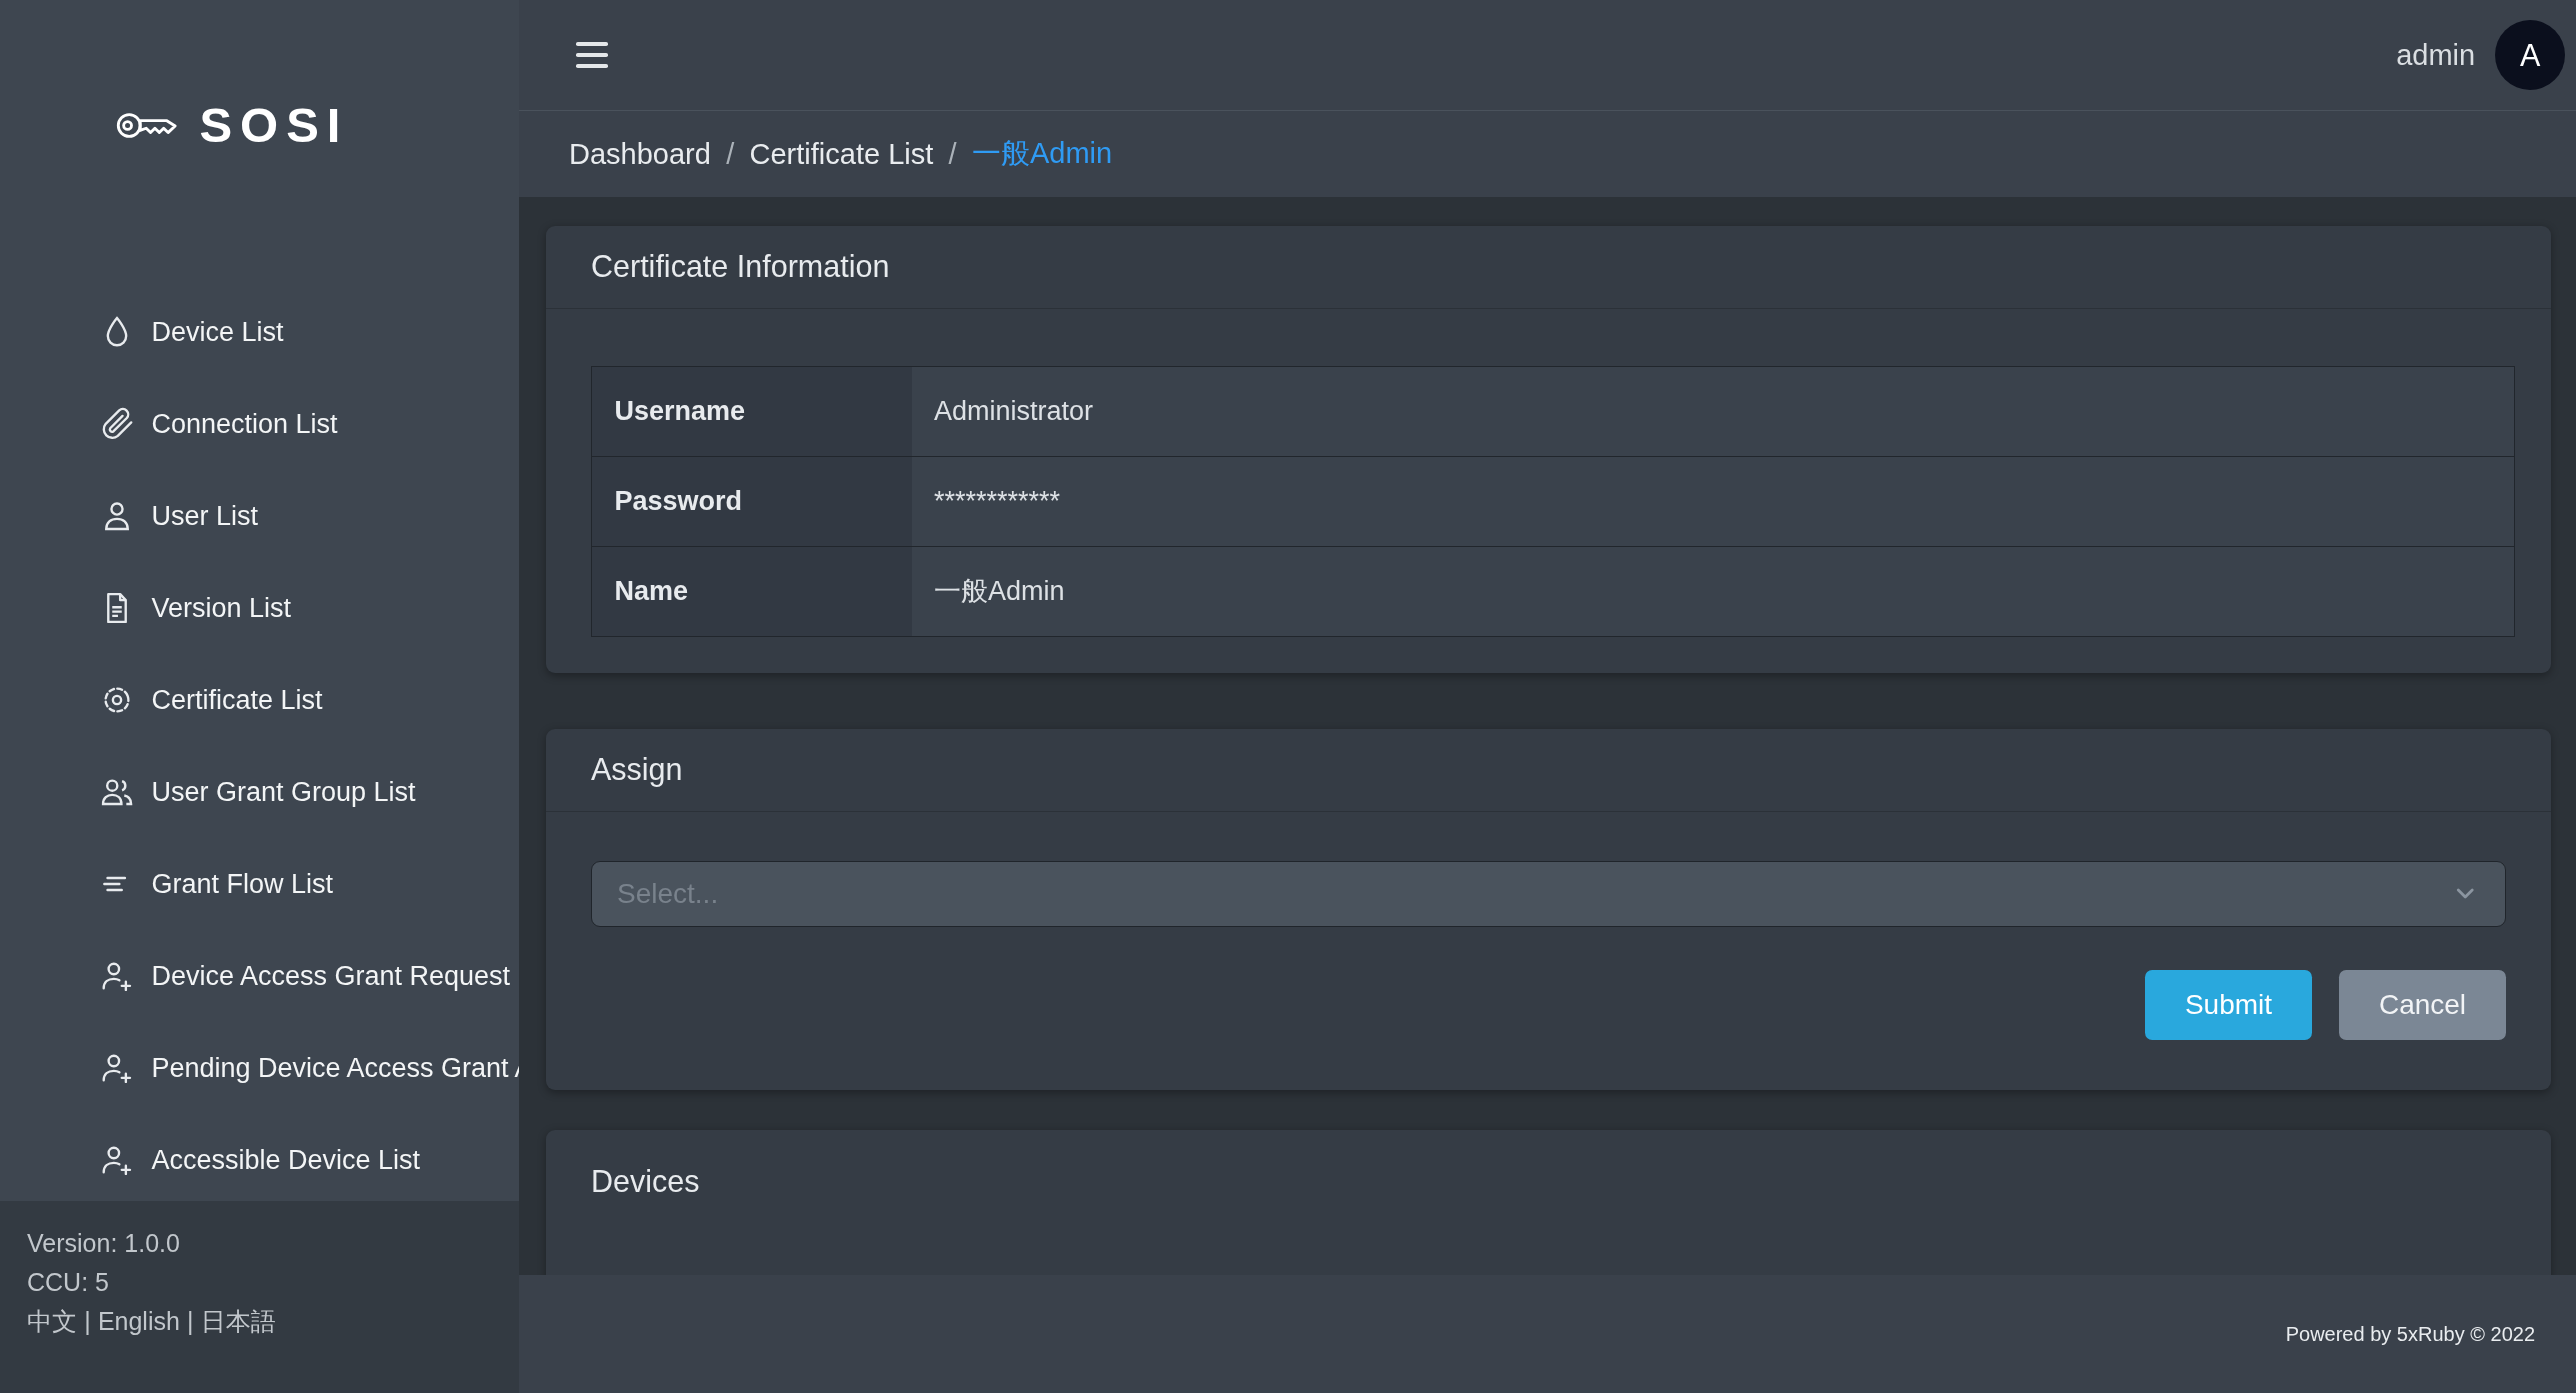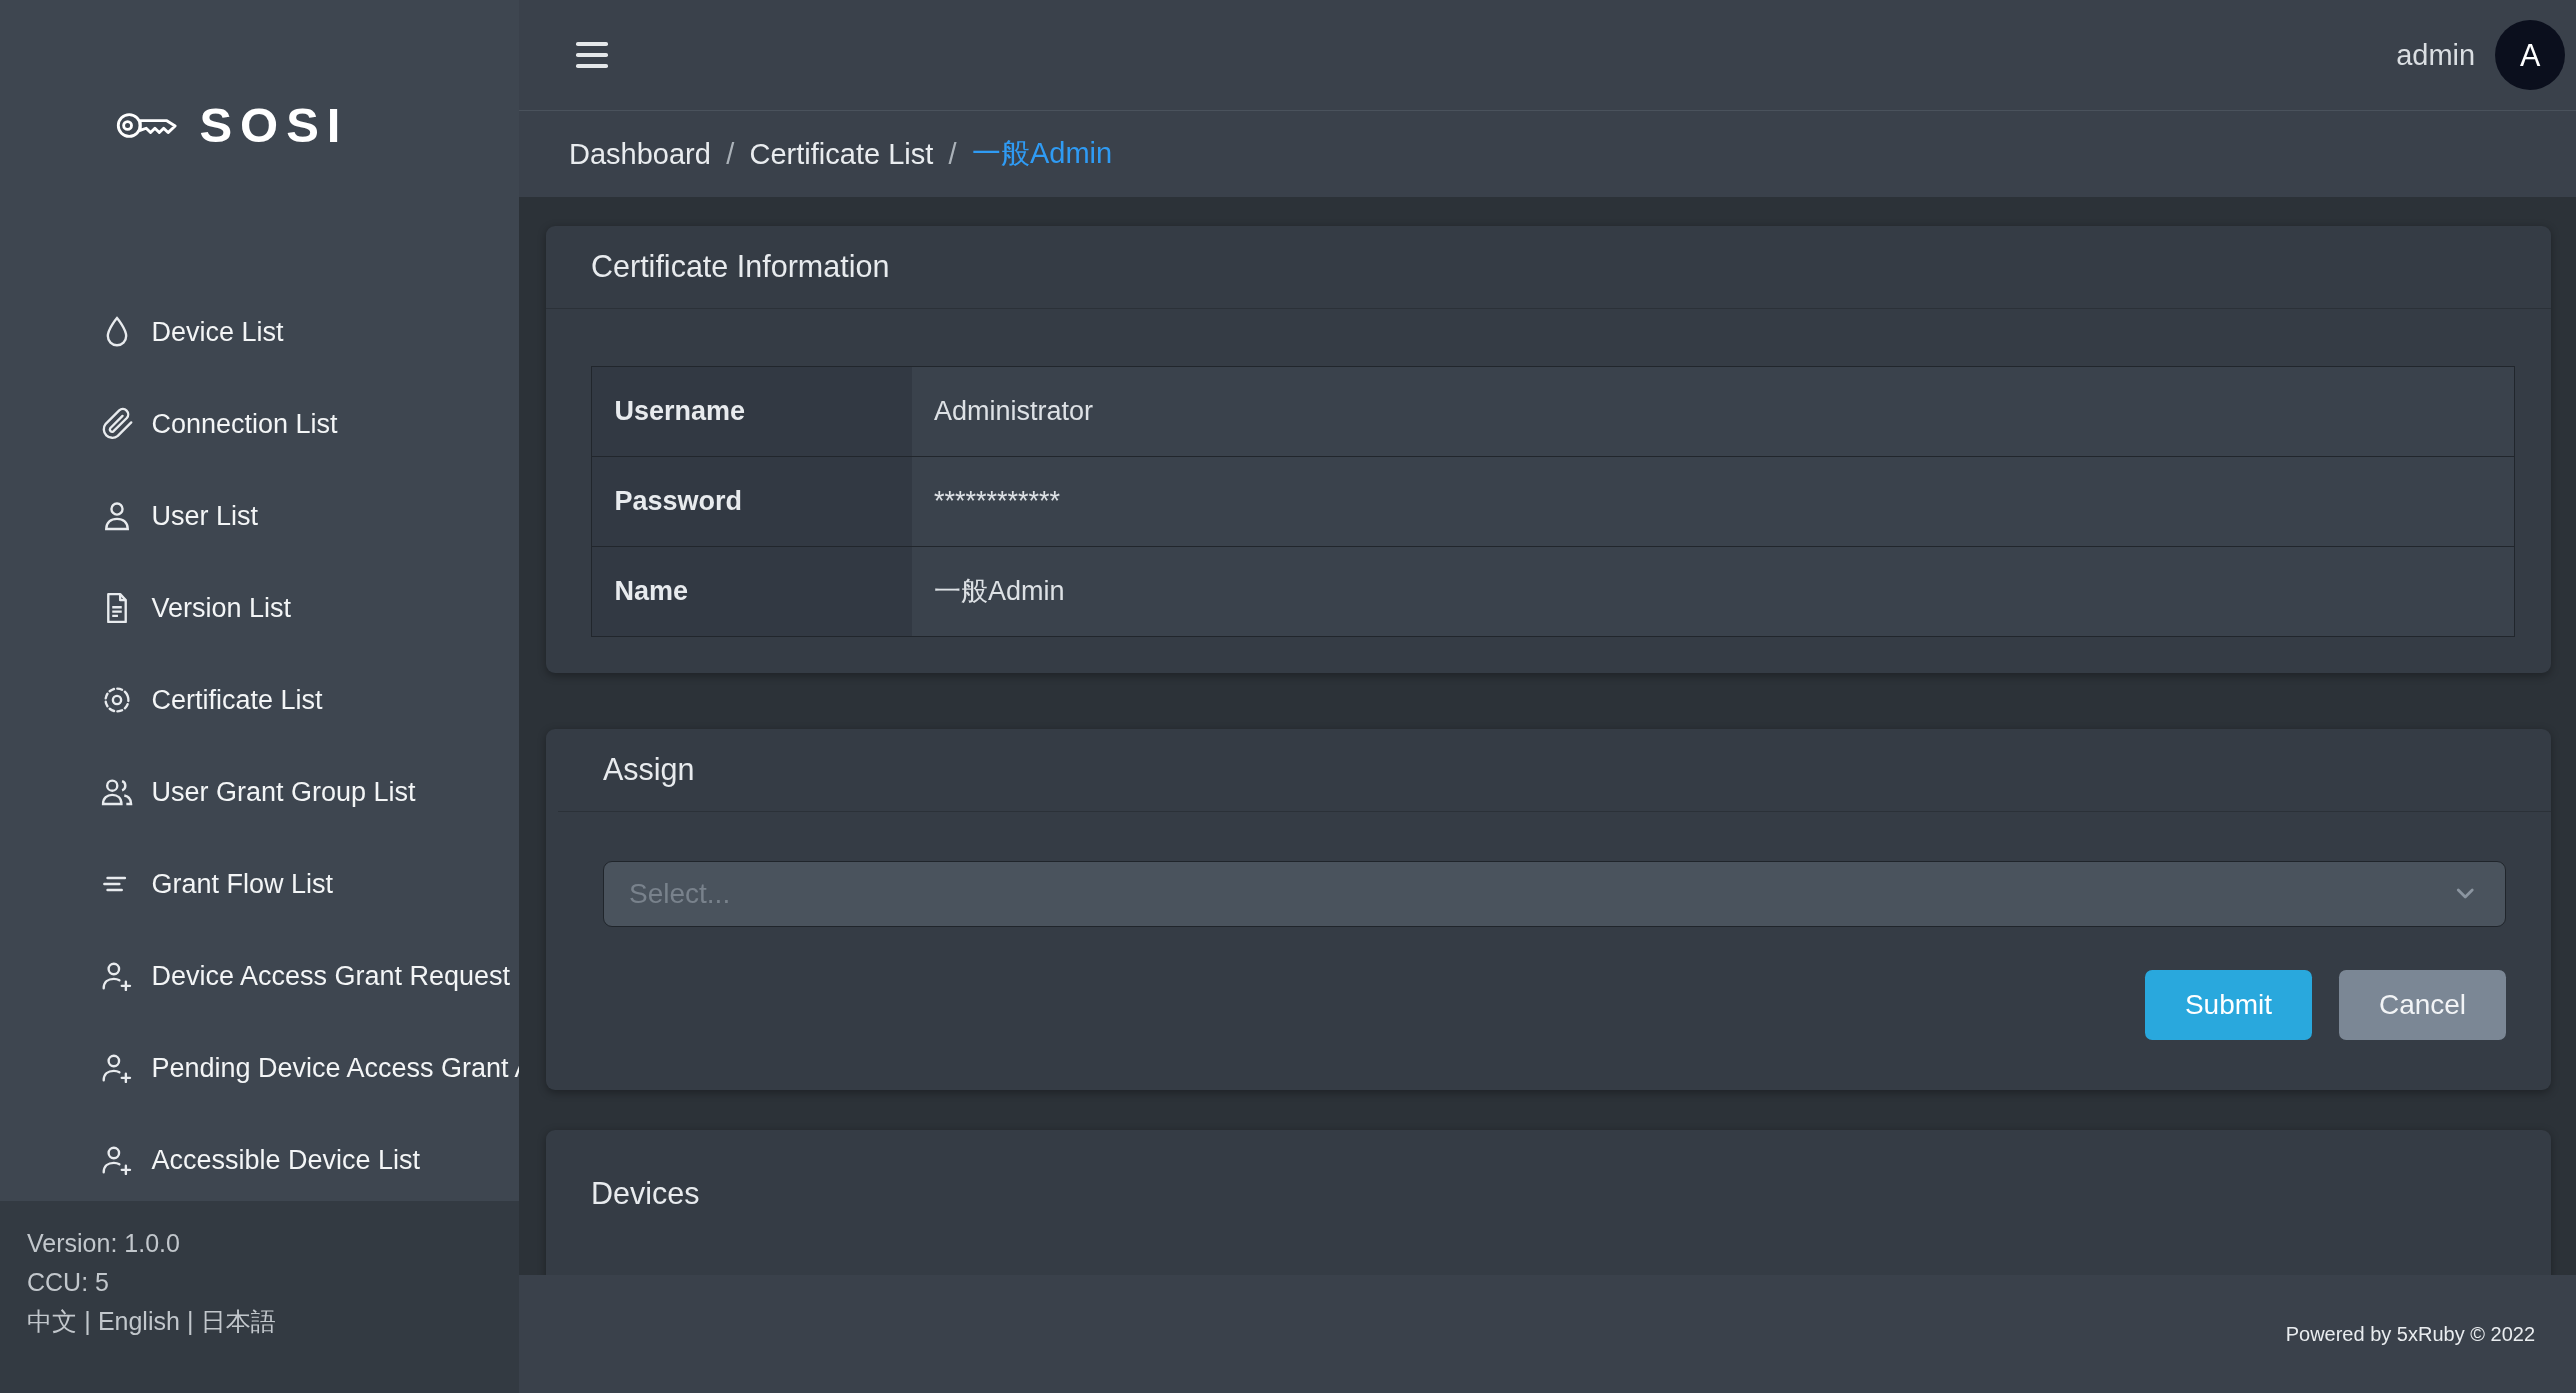--- a/index.html
+++ b/index.html
@@ -51,34 +51,34 @@
   .card{background:var(--card-bg);border-radius:9px;box-shadow:0 2.7px 8px rgba(0,0,0,.32);}
   .card-header{padding:23.4px 45px;font-size:30.5px;color:#E8EBEE;border-bottom:1.8px solid var(--card-divider);}
   .card-cert{margin-bottom:56px;}
   .card-cert .card-body{padding:57px 36px 36px 45px;}
   table.info{width:100%;border-collapse:collapse;border:1.8px solid var(--table-border);font-size:27px;}
   table.info th,table.info td{height:90px;border-top:1.8px solid var(--table-border);
       border-bottom:1.8px solid var(--table-border);text-align:left;vertical-align:middle;padding-left:22.5px;}
   table.info th{width:320px;background:var(--th-bg);font-weight:bold;color:#E8EBEE;}
   table.info td{background:var(--td-bg);color:#DDE1E5;font-weight:normal;}
 
-  .card-assign{margin-bottom:40px;padding-left:12px;}
+  .card-assign{margin-bottom:40px;}
   .card-assign .card-body{padding:49px 45px 50px 45px;}
   .select{height:66px;background:var(--select-bg);border:1.8px solid var(--select-border);border-radius:9px;
       display:flex;align-items:center;padding:0 25px;cursor:pointer;}
   .select-placeholder{font-size:28px;color:var(--placeholder);}
   .select-chevron{margin-left:auto;color:#8B95A0;display:flex;}
   .btn-row{display:flex;justify-content:flex-end;gap:27px;margin-top:43px;}
   .btn{min-width:167px;height:70px;border:none;border-radius:7.2px;font-size:28px;color:#fff;cursor:pointer;
       font-family:inherit;display:flex;align-items:center;justify-content:center;padding:0 30.5px;}
   .btn-submit{background:var(--submit);}
   .btn-cancel{background:var(--cancel);color:#F2F4F6;}
 
   .card-devices{height:251px;}
-  .card-devices .card-header{border-bottom:none;padding-top:46px;}
+  .card-devices .card-header{border-bottom:none;padding-top:34px;}
 
   .main-footer{position:absolute;left:519px;right:0;bottom:0;height:119px;background:var(--footer-bg);
       display:flex;align-items:center;justify-content:flex-end;padding-right:41px;font-size:20px;color:#E9ECEF;z-index:30;}
 </style>
 </head>
 <body>
 
 <div class="app">
 
   <aside class="sidebar">

